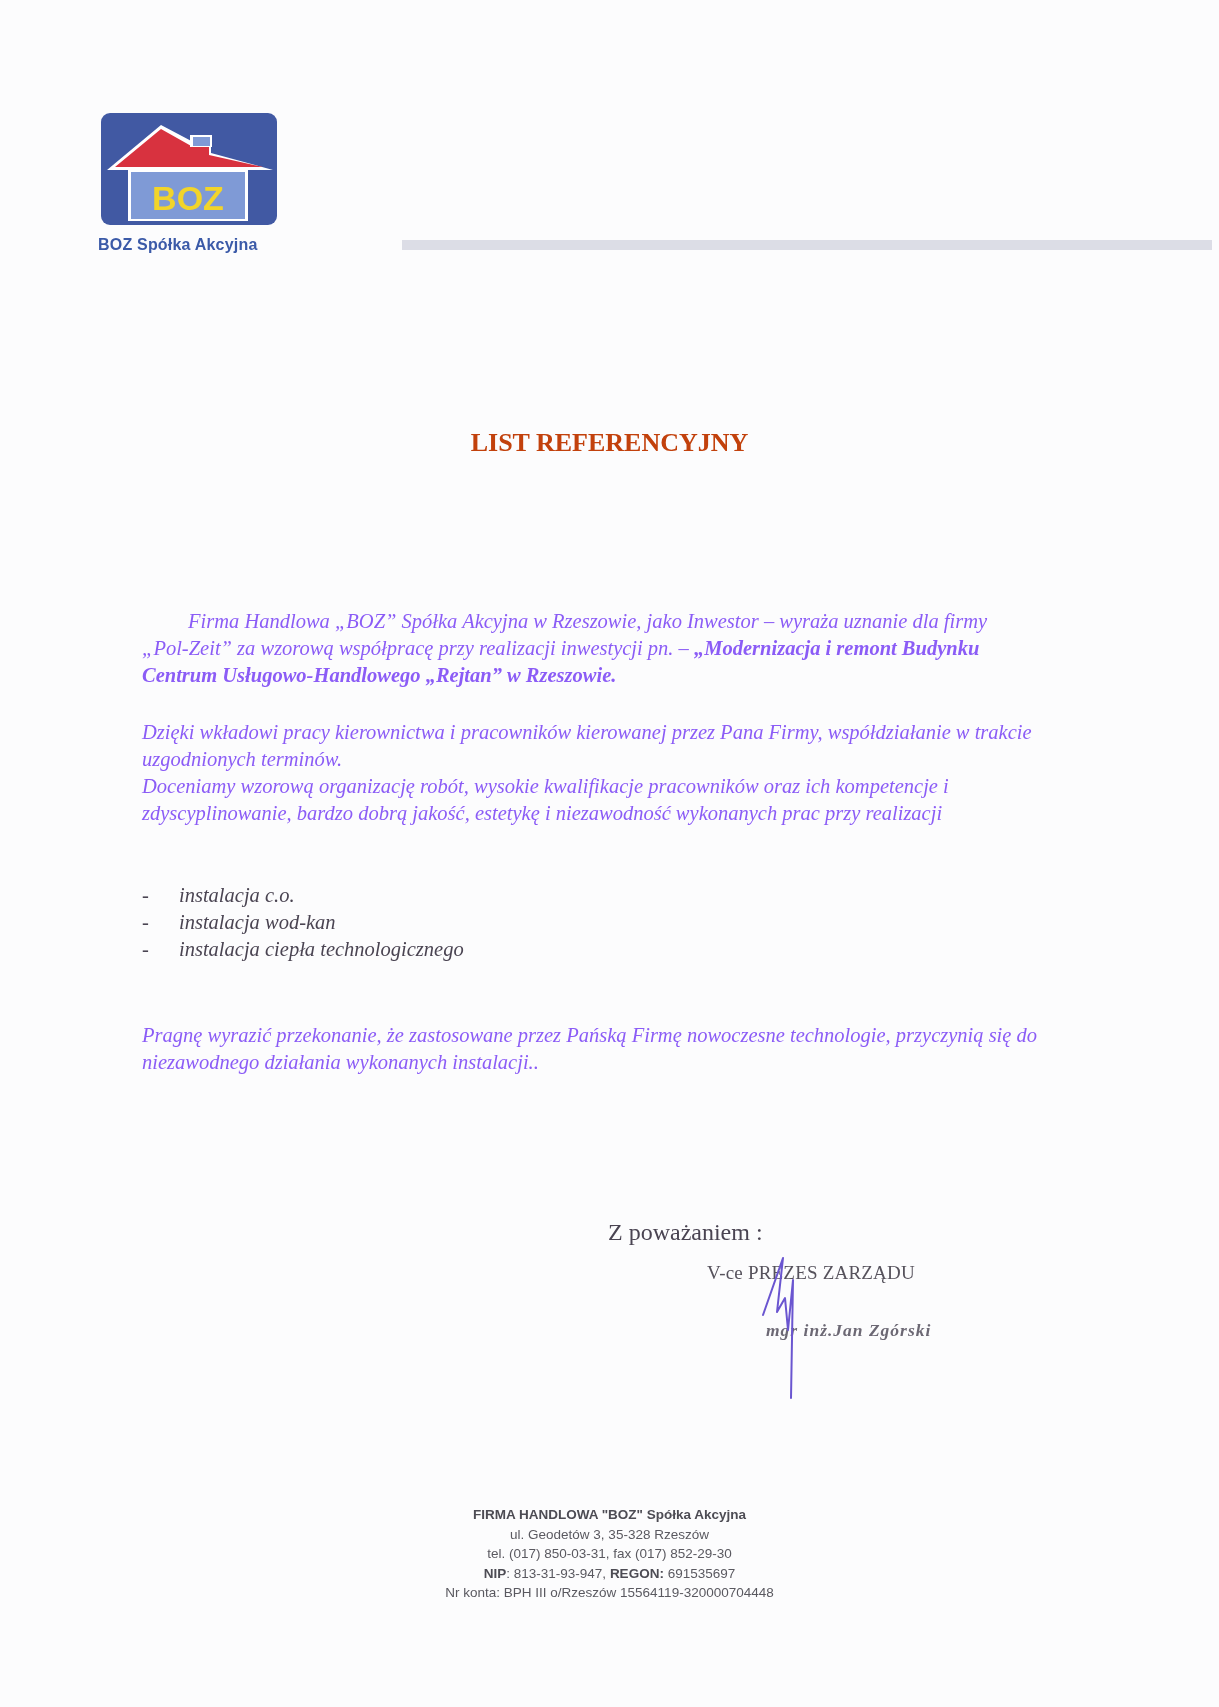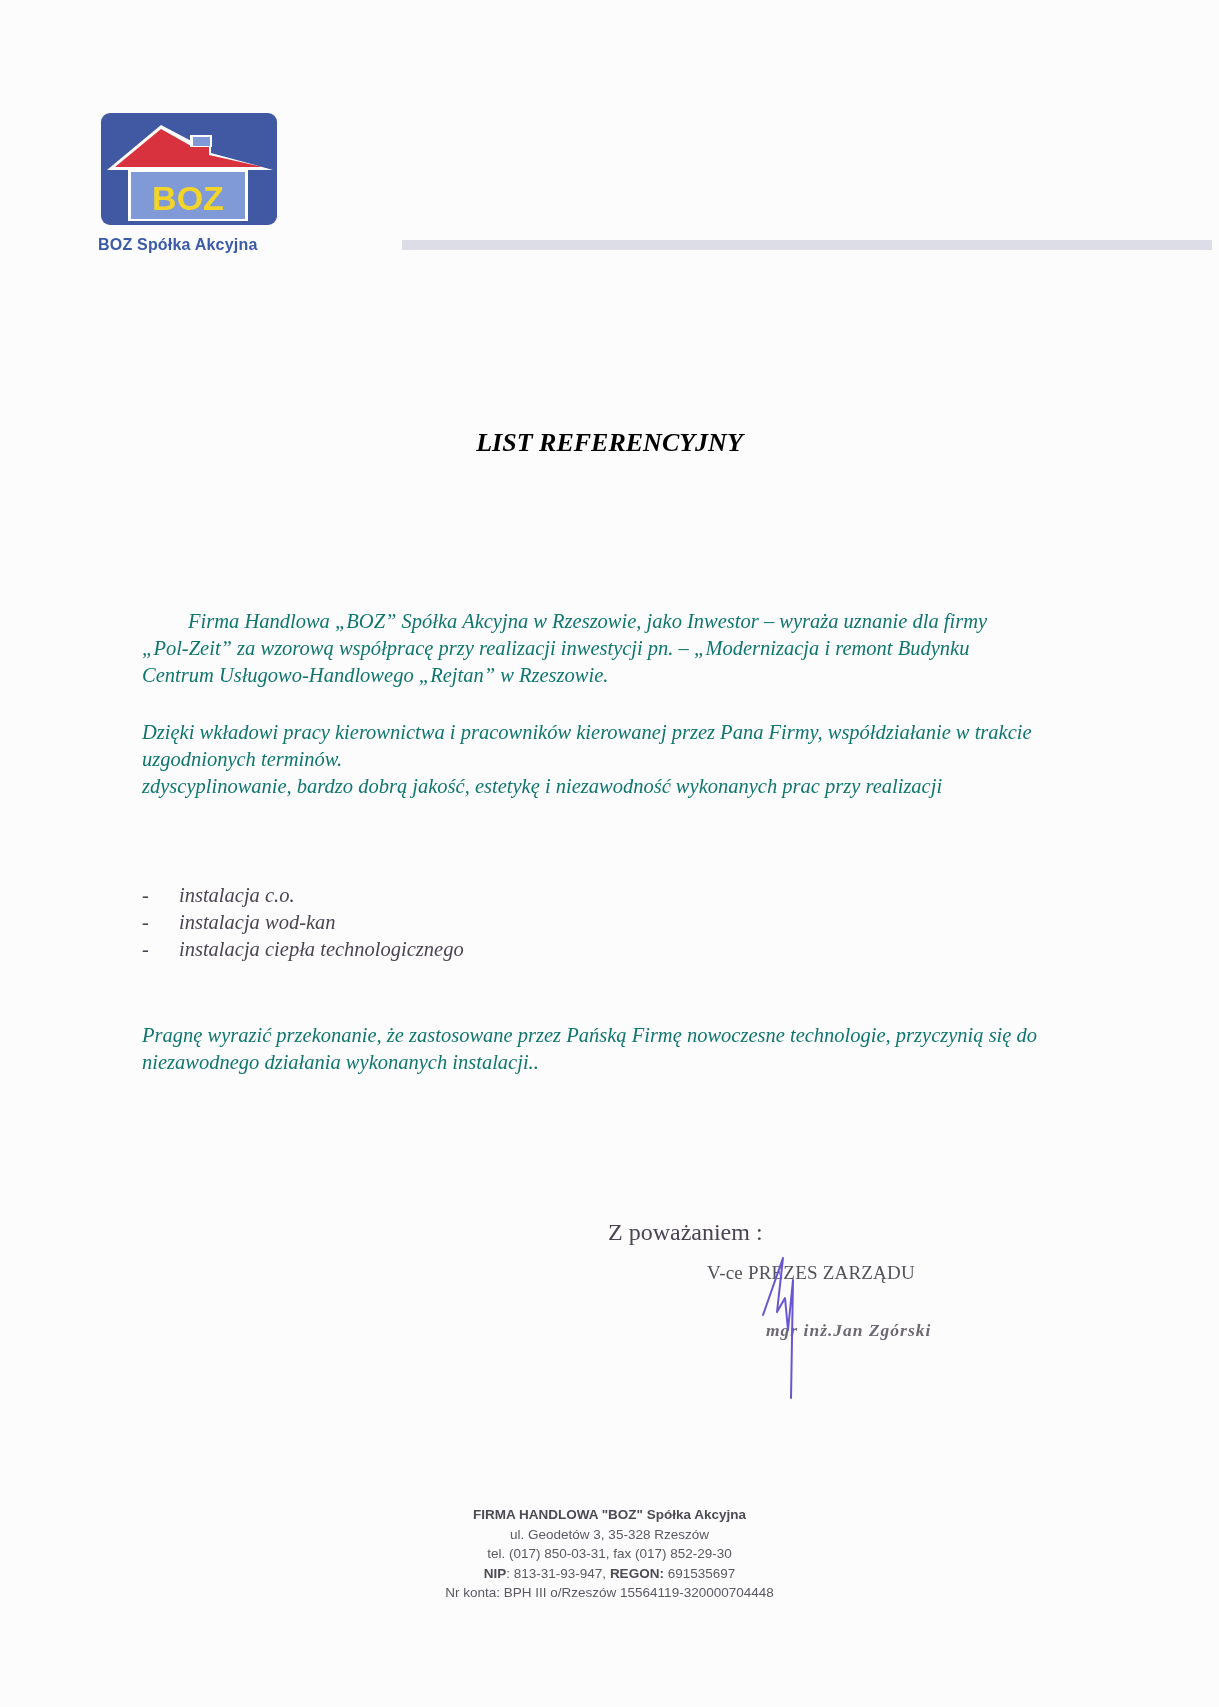--- a/index.html
+++ b/index.html
@@ -26,28 +26,28 @@
       letter-spacing: 0.2px;
     }
     .header-rule {
       position: absolute; left: 402px; top: 240px;
       width: 810px; height: 10px;
       background: #dcdde6;
     }
     .title {
       position: absolute; left: 0; width: 1219px; top: 428px;
       text-align: center;
-      font-weight: bold; font-style: italic;
+      font-weight: bold; 
       font-size: 26px;
-      color: #000000;
+      color: #c2410c;
     }
     .para {
       position: absolute; left: 142px; width: 960px;
       font-style: italic; font-size: 20.5px; line-height: 27px;
-      color: #0f766e;
+      color: #8b5cf6;
     }
     .p1 { top: 608px; }
     .p1 .indent { padding-left: 46px; }
     .p2 { top: 719px; }
     .list {
       position: absolute; left: 142px; top: 882px;
       font-style: italic; font-size: 20.5px; line-height: 27px;
       color: #4a4452;
     }
     .list-item { display: flex; }
@@ -71,21 +71,21 @@
       position: absolute; left: 755px; top: 1250px;
     }
     .footer {
       position: absolute; left: 0; width: 1219px; top: 1505px;
       text-align: center;
       font-family: "Liberation Sans", sans-serif;
       font-size: 13.5px; line-height: 19.5px;
       color: #5a5960;
     }
     .footer b { color: #4d4c54; }
-    .b { font-weight: normal; }
+    .b { font-weight: bold; }
   </style>
 </head>
 <body>
 
 <div class="logo">
   <svg width="176" height="115" viewBox="0 0 176 115">
 
     <polygon points="6,57 60,12 96,31 110,31 110,40 172,57" fill="#ffffff"></polygon>
 
     <polygon points="14,54 60,16 92,34 108,34 108,42 162,54" fill="#d8323f"></polygon>
@@ -107,20 +107,21 @@
   <div class="indent">Firma Handlowa „BOZ” Spółka Akcyjna w Rzeszowie, jako Inwestor –  wyraża uznanie dla firmy</div>
   <div>
     <span>„Pol-Zeit” za wzorową współpracę przy realizacji inwestycji pn. – </span><span class="b">„Modernizacja i remont Budynku</span>
   </div>
   <div class="b">Centrum Usługowo-Handlowego „Rejtan” w Rzeszowie.</div>
 </div>
 
 <div class="para p2">
   <div>Dzięki wkładowi pracy kierownictwa i pracowników kierowanej przez Pana Firmy, współdziałanie w trakcie</div>
   <div>uzgodnionych terminów.</div>
+  <div>Doceniamy wzorową organizację robót, wysokie kwalifikacje pracowników oraz ich kompetencje i</div>
   <div>zdyscyplinowanie, bardzo dobrą jakość, estetykę i niezawodność wykonanych prac przy realizacji</div>
 </div>
 
 <div class="list">
   <div class="list-item">
     <span class="dash">-</span>
     <span>instalacja c.o.</span>
   </div>
   <div class="list-item">
     <span class="dash">-</span>

